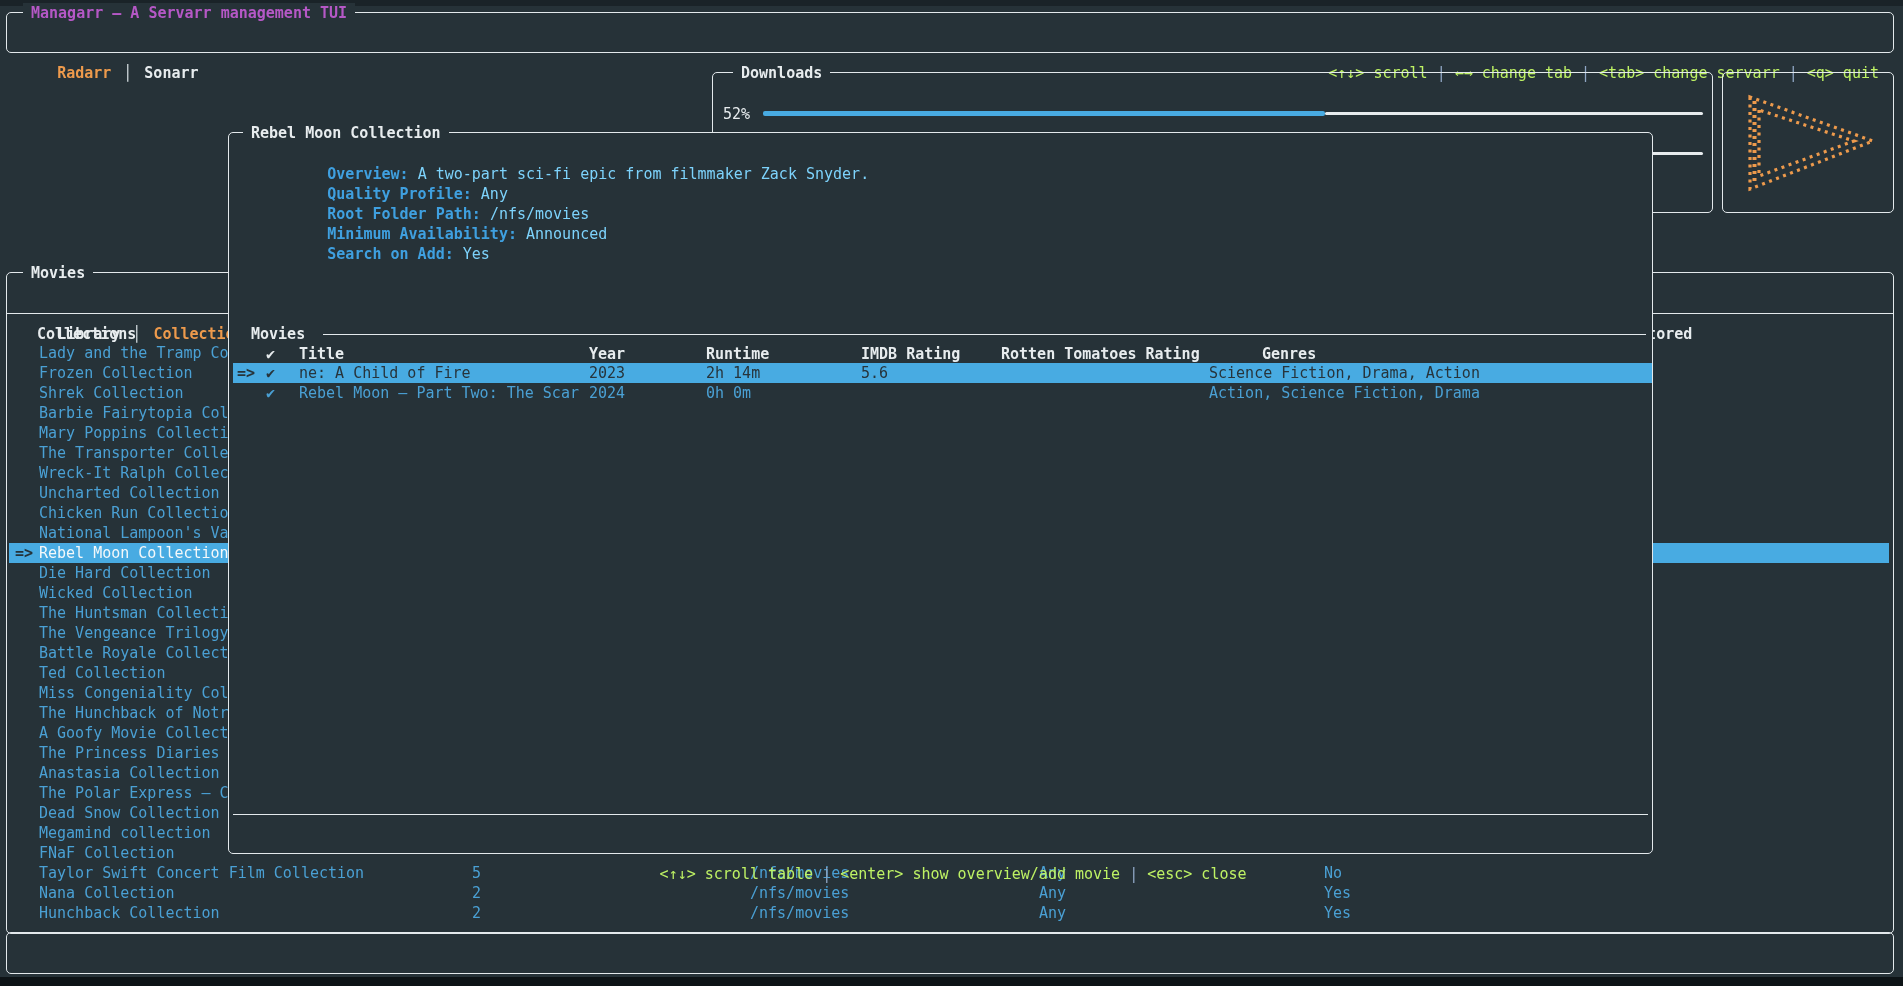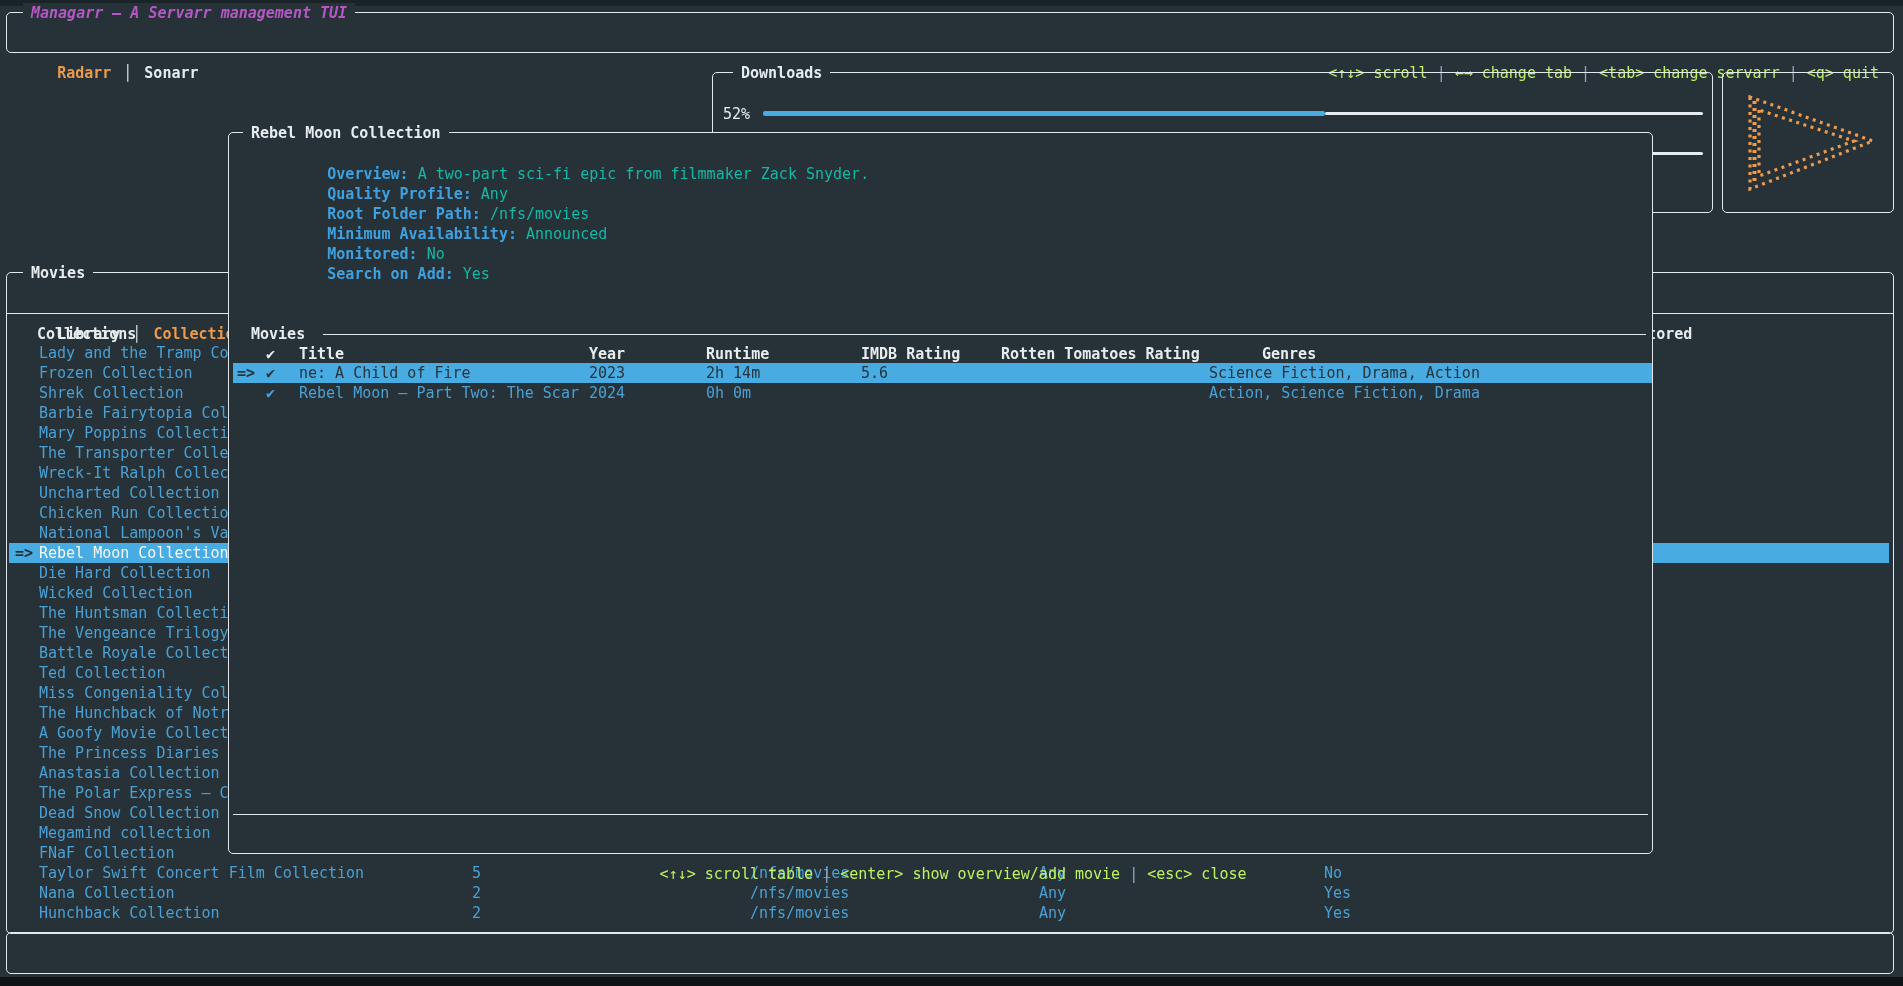--- a/index.html
+++ b/index.html
@@ -46,32 +46,32 @@
   .mrow .mg{left:4px;font-weight:bold}
   .mrow .mc{left:33px}.mrow .mt{left:66px}.mrow .my{left:356px}.mrow .mr{left:473px}
   .mrow .mi{left:628px}.mrow .mrt{left:768px}.mrow .mge{left:976px}
 
   .thead span{position:absolute;top:0;white-space:pre;font-weight:bold;color:#e7ecee}
 
   
   .dline{position:relative;height:20px;white-space:pre}
   .dlabel{color:#3fa0e0;font-weight:bold}
   .dlabel::after{content:" "}
-  .dvalue{color:#14b8a6}
+  .dvalue{color:#7dd3fc}
   .rule{position:absolute;border-top:1px solid #e3e9ec;height:0}
 </style>
 </head>
 <body>
 
 <div class="screen">
 
   <div class="strip" style="top:0;height:6px;background:#1a2328"></div>
 
   <div class="box" style="left:6px;top:12px;width:1888px;height:41px">
-    <span class="btitle" style="left:16px;color:#b558c6;font-style:italic">Managarr – A Servarr management TUI</span>
+    <span class="btitle" style="left:16px;color:#b558c6;">Managarr – A Servarr management TUI</span>
     <div class="tabs" style="left:14px;top:10px">
       
     <span class="tab active">Radarr</span><span class="tab">Sonarr</span></div>
     <div class="kbar" style="right:14px;top:10px">
       
     <span class="kseg">&lt;↑↓&gt; scroll</span><span class="kseg">←→ change tab</span><span class="kseg">&lt;tab&gt; change servarr</span><span class="kseg">&lt;q&gt; quit</span></div>
   </div>
 
 
   <div class="box" style="left:712px;top:72px;width:1001px;height:141px">
@@ -346,23 +346,20 @@
         <div class="dline">
           <span class="dlabel">Quality Profile:</span><span class="dvalue">Any</span>
         </div>
         <div class="dline">
           <span class="dlabel">Root Folder Path:</span><span class="dvalue">/nfs/movies</span>
         </div>
         <div class="dline">
           <span class="dlabel">Minimum Availability:</span><span class="dvalue">Announced</span>
         </div>
         <div class="dline">
-          <span class="dlabel">Monitored:</span><span class="dvalue">No</span>
-        </div>
-        <div class="dline">
           <span class="dlabel">Search on Add:</span><span class="dvalue">Yes</span>
         </div>
       </div>
 
     <div class="line bold" style="left:22px;top:191px">Movies</div>
     <div class="rule" style="left:94px;right:6px;top:201px"></div>
 
     <div class="thead" style="position:absolute;left:4px;top:211px;height:20px;width:1419px">
       <span style="left:33px">✔</span>
       <span style="left:66px">Title</span>

